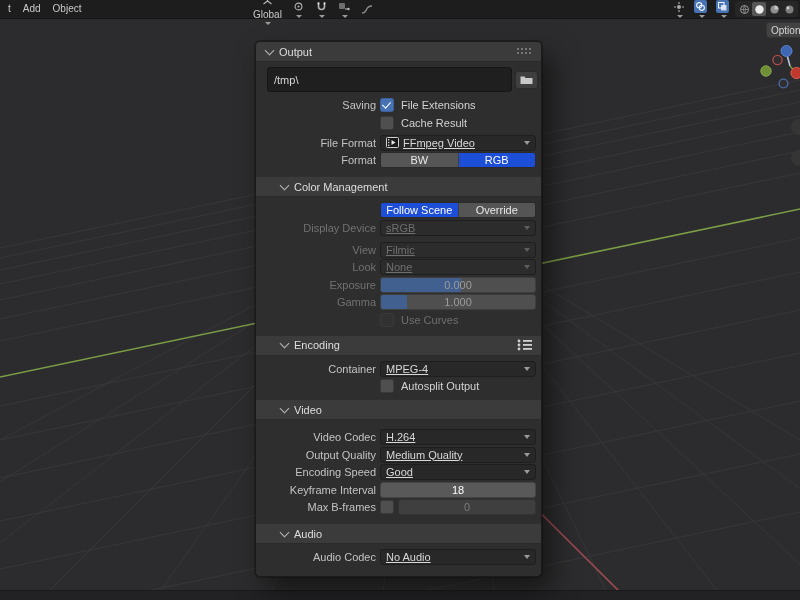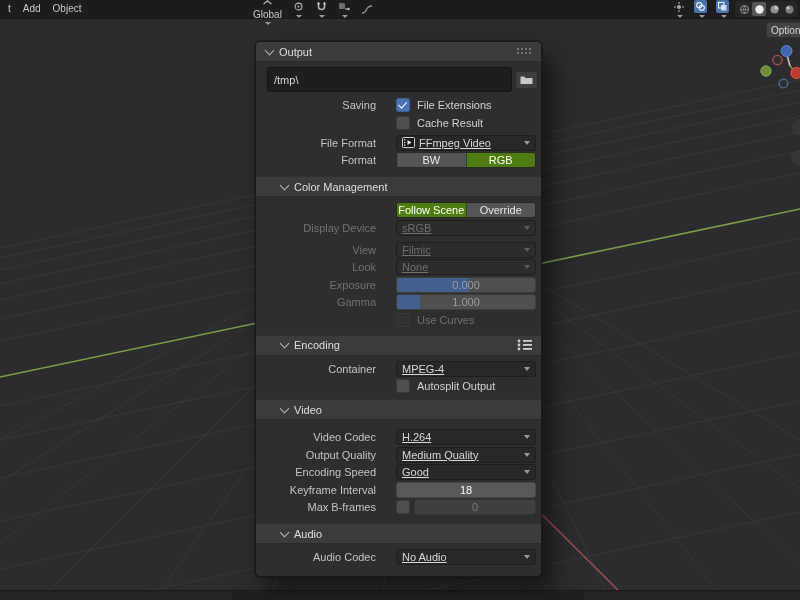--- a/index.html
+++ b/index.html
@@ -46,21 +46,21 @@
   .strip{height:19px;background:#3b3b3b;display:flex;align-items:center;
     border-top:1px solid #303030;border-bottom:1px solid #2a2a2a;color:#dedede;}
   .strip.first{border-radius:4px 4px 0 0;border-top:none;}
   .strip .title{margin-left:6px;}
   .chev{width:6px;height:6px;border-right:1.5px solid #b7b7b7;border-bottom:1.5px solid #b7b7b7;
     transform:rotate(45deg);margin-left:10px;margin-top:-3px;flex:0 0 auto;}
   .chev.sub{margin-left:25px;}
   .strip .spacer{flex:1;}
 
   .row{display:flex;align-items:center;height:14px;margin:0 5px 3.5px 0;}
-  .lbl{width:120px;text-align:right;padding-right:20px;flex:0 0 auto;color:#c3c3c3;white-space:nowrap;}
+  .lbl{width:120px;text-align:right;padding-right:4px;flex:0 0 auto;color:#c3c3c3;white-space:nowrap;}
   .lbl.dim{color:#717171;}
 
   .txtfield{background:#1f1f1f;border:1px solid #161616;border-radius:3px;height:15px;
     color:#d8d8d8;display:flex;align-items:center;padding:4px 6px;}
   .pathrow{display:flex;align-items:center;margin:5px 3px 6px 11px;gap:3px;}
   .pathrow .txtfield{flex:1;}
   .iconbtn{width:21px;height:16px;background:#3f3f3f;border:1px solid #2a2a2a;border-radius:3px;
     display:flex;align-items:center;justify-content:center;flex:0 0 auto;}
 
   .dropdown{flex:1;height:14px;background:#282828;border:1px solid #1e1e1e;border-radius:3px;
@@ -74,21 +74,21 @@
     margin-right:7px;flex:0 0 auto;position:relative;}
   .checkbox.checked{background:#4772b3;border-color:#3c619c;}
   .checkbox.checked::after{content:"";position:absolute;left:3px;top:0.5px;width:4px;height:7px;
     border-right:1.7px solid #fff;border-bottom:1.7px solid #fff;transform:rotate(42deg);}
   .checkbox.disabled{background:#323232;border-color:#3a3a3a;}
   .cb-label{color:#d2d2d2;}
   .cb-label.dim{color:#6f6f6f;}
 
   .seg{flex:1;height:14px;display:flex;border-radius:3px;overflow:hidden;border:1px solid #2a2a2a;}
   .seg .opt{flex:1;display:flex;align-items:center;justify-content:center;background:#555;color:#e8e8e8;}
-  .seg .opt.sel{background:#4d7c0f;color:#fff;}
+  .seg .opt.sel{background:#1d4ed8;color:#fff;}
   .seg .opt + .opt{border-left:1px solid #3c3c3c;}
 
   .numfield{flex:1;height:14px;background:#595959;border:1px solid #454545;border-radius:3px;
     display:flex;align-items:center;justify-content:center;color:#fff;}
   .numfield.disabled{background:#3f3f3f;border-color:#343434;color:#7a7a7a;}
 
   .slider{flex:1;height:14px;background:#4f4f4f;border:1px solid #3e3e3e;border-radius:3px;
     position:relative;overflow:hidden;}
   .slider .fill{position:absolute;left:0;top:0;bottom:0;background:#42608f;}
   .slider .sval{position:absolute;inset:0;display:flex;align-items:center;justify-content:center;color:#9b9b9b;}

